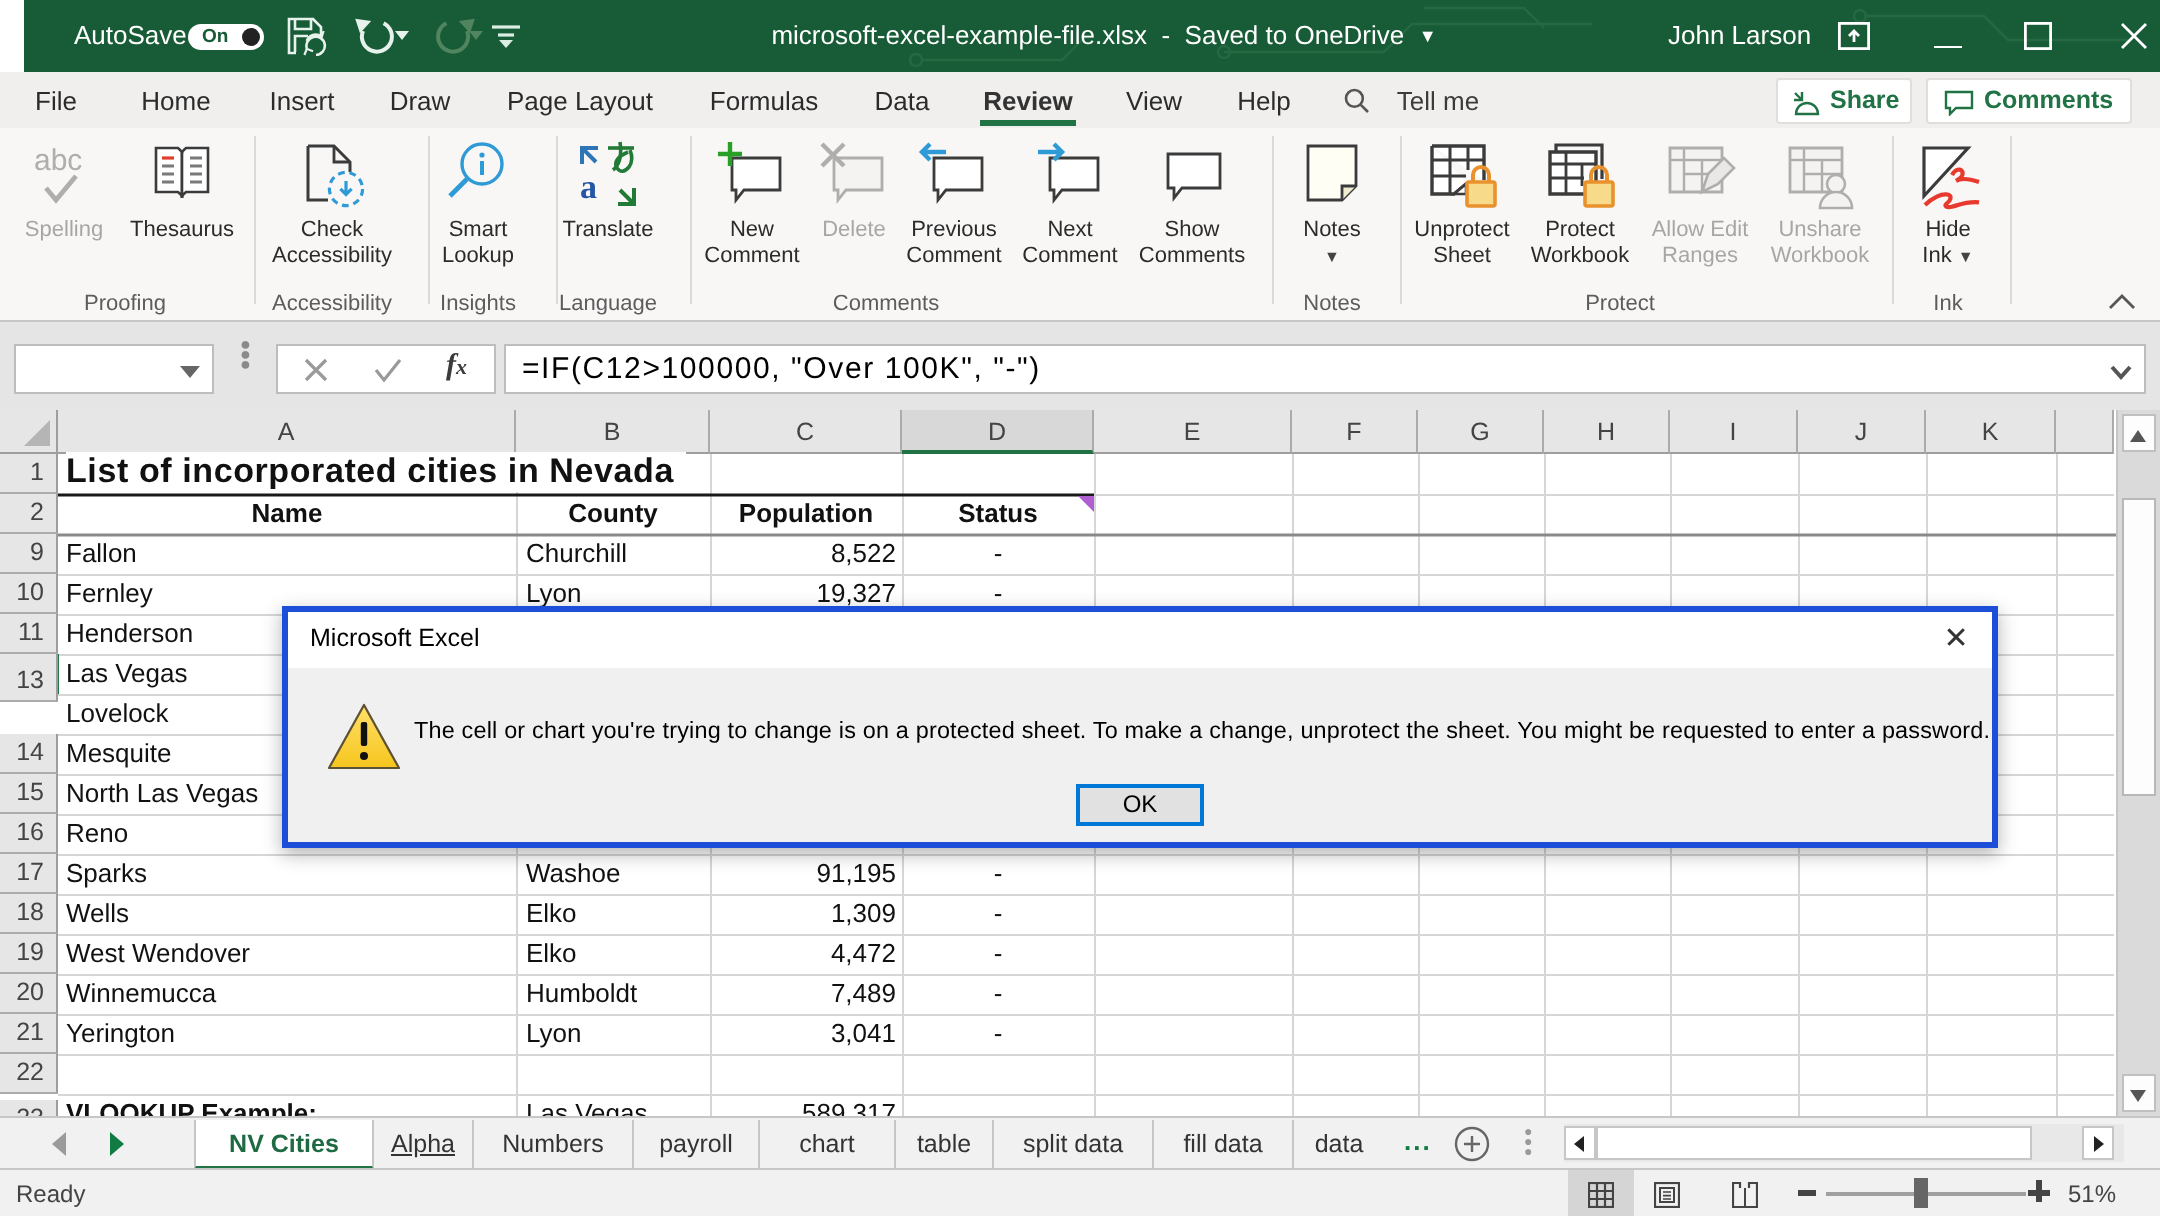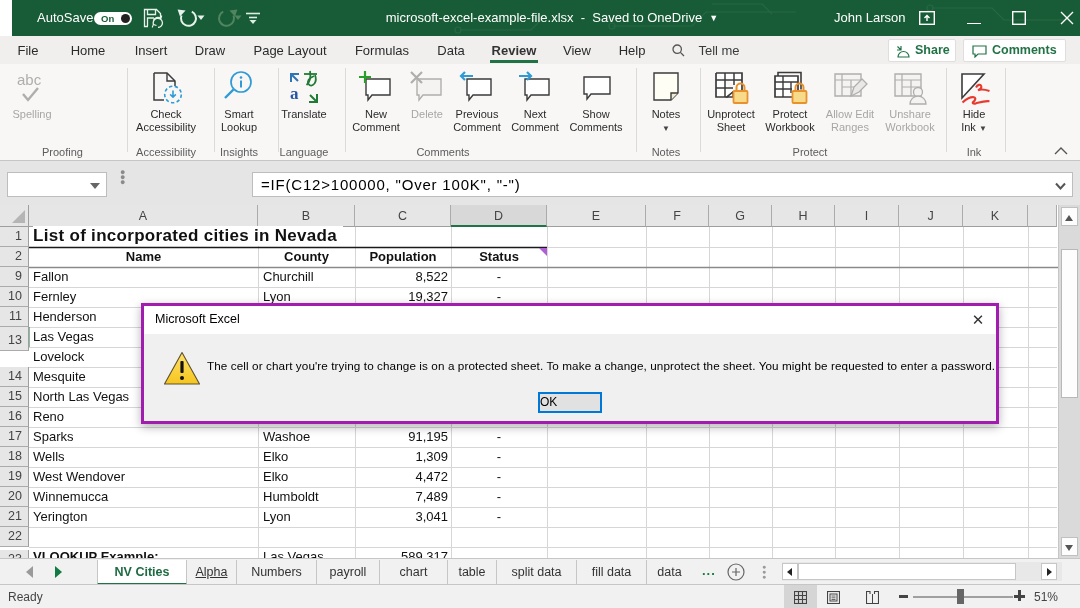--- a/index.html
+++ b/index.html
@@ -40,26 +40,26 @@
 
   
   #sheet { position:absolute; left:0; top:205px; width:1058px; height:353px; background:#fff; overflow:hidden; }
   .colhead { position:absolute; top:0; height:22px; background:#e6e6e6; border-bottom:1px solid #9e9e9e; border-right:1px solid #ababab; font-size:12.5px; color:#444; text-align:center; line-height:22px; }
   .rowhead { position:absolute; left:0; width:29px; background:#e6e6e6; border-right:1px solid #9e9e9e; border-bottom:1px solid #ababab; font-size:12.5px; color:#444; text-align:right; padding-right:6px; line-height:19px; }
   #corner { position:absolute; left:0; top:0; width:29px; height:22px; background:#e6e6e6; border-right:1px solid #9e9e9e; border-bottom:1px solid #9e9e9e; }
   #corner:after { content:""; position:absolute; right:3px; bottom:3px; width:0; height:0; border-left:13px solid transparent; border-bottom:13px solid #b5b5b5; }
   .cell { position:absolute; font-size:13px; color:#111; line-height:20px; white-space:nowrap; }
 
   
-  #dlgwrap { position:absolute; left:141px; top:303px; width:858px; height:121px; background:#a21caf; padding:3px; box-shadow:0 3px 9px rgba(0,0,0,.3); }
+  #dlgwrap { position:absolute; left:141px; top:303px; width:858px; height:121px; background:#1d4ed8; padding:3px; box-shadow:0 3px 9px rgba(0,0,0,.3); }
   #dlg { position:relative; width:852px; height:115px; background:#f0f0f0; }
   #dlgtitle { position:absolute; left:0; top:0; width:852px; height:28px; background:#fff; font-size:12.5px; color:#000; line-height:27px; padding-left:11px; }
   #dlgx { position:absolute; right:8px; top:0; width:20px; height:28px; font-size:15px; color:#333; text-align:center; line-height:27px; font-weight:400; }
   #dlgmsg { position:absolute; left:63px; top:53px; width:790px; font-size:11.7px; letter-spacing:0.1px; color:#000; }
-  #okbtn { position:absolute; left:394px; top:86px; width:64px; height:21px; background:#e1e1e1; border:2px solid #0078d7; font-size:12px; line-height:17px; color:#000; }
+  #okbtn { position:absolute; left:394px; top:86px; width:64px; height:21px; background:#e1e1e1; border:2px solid #0078d7; font-size:12px; text-align:center; line-height:17px; color:#000; }
 
   
   #tabbar { position:absolute; left:0; top:558px; width:1080px; height:26px; background:#f1f1f1; border-top:1px solid #c6c6c6;padding-left:48px; }
   .stab { position:absolute; top:1px; height:25px; line-height:25px; font-size:12.5px; color:#333; text-align:center; border-right:1px solid #c6c6c6; }
   #stab-active { background:#fff; color:#1e6b43; font-weight:bold; border-bottom:2px solid #217346; border-left:1px solid #c6c6c6; }
 
   
   #statusbar { position:absolute; left:0; top:584px; width:1080px; height:24px; background:#f1f1f1; border-top:1px solid #c6c6c6; font-size:12px; color:#444; }
 </style>
 </head>
@@ -156,20 +156,34 @@
   <div id="ribbon">
 
     <div class="rbtn dis" style="left:4px;width:56px;">
       <svg width="34" height="36" viewBox="0 0 34 36" style="margin-top:4px">
         <text x="2" y="15" font-size="15" fill="#b0aeac" font-family="Liberation Sans">abc</text>
         <path d="M8 24 l5 6 10 -12" fill="none" stroke="#b0aeac" stroke-width="2.4"></path>
       </svg>
       <div class="lbl">Spelling</div>
     </div>
 
+    <div class="rbtn" style="left:60px;width:62px;">
+      <svg width="32" height="36" viewBox="0 0 32 36" style="margin-top:4px">
+        <path d="M3 4 h11 q2 1.5 2 3 v22 q0 -1.5 -2 -3 h-11 z" fill="#fff" stroke="#3b3b3b" stroke-width="1.3"></path>
+        <path d="M29 4 h-11 q-2 1.5 -2 3 v22 q0 -1.5 2 -3 h11 z" fill="#fff" stroke="#3b3b3b" stroke-width="1.3"></path>
+        <g stroke="#e03e2d" stroke-width="1.6">
+            <path d="M6 9 h6"></path>
+          </g>
+        <g stroke="#7a7a7a" stroke-width="1.4">
+          <path d="M6 13 h6 M6 17 h6 M6 21 h6"></path>
+          <path d="M20 9 h6 M20 13 h6 M20 17 h6 M20 21 h6"></path>
+        </g>
+      </svg>
+      <div class="lbl">Thesaurus</div>
+    </div>
     <div class="rsep" style="left:127px;"></div>
 
     <div class="rbtn" style="left:128px;width:76px;">
       <svg width="34" height="36" viewBox="0 0 34 36" style="margin-top:4px">
         <path d="M5 3 h13 l8 8 v5 M5 3 v27 h10" fill="none" stroke="#3b3b3b" stroke-width="1.5"></path>
         <path d="M18 3 v8 h8" fill="none" stroke="#3b3b3b" stroke-width="1.4"></path>
         <circle cx="24" cy="24.5" r="8.3" fill="#f9f7f6" stroke="#2e9bd6" stroke-width="1.6" stroke-dasharray="3.4 2.4"></circle>
         <path d="M24 20.5 v6.5 M21.2 24.4 L24 27.2 L26.8 24.4" fill="none" stroke="#2e9bd6" stroke-width="1.6"></path>
       </svg>
       <div class="lbl">Check<br>Accessibility</div>
@@ -314,20 +328,29 @@
     <div class="rgroup-label" style="left:407px;width:72px;">Comments</div>
     <div class="rgroup-label" style="left:644px;width:44px;">Notes</div>
     <div class="rgroup-label" style="left:784px;width:52px;">Protect</div>
     <div class="rgroup-label" style="left:959px;width:30px;">Ink</div>
   </div>
   <div id="fbar">
     <div id="namebox">
         <span class="dd"></span>
       </div>
     <div class="dots3" style="left:120px;top:9px;font-size:9px;line-height:5px;">●<br>●<br>●</div>
+    <div id="fxbox">
+      <svg class="abs" style="left:13px;top:6px" width="12" height="12" viewBox="0 0 12 12">
+        <path d="M1 1 L11 11 M11 1 L1 11" stroke="#9a9a9a" stroke-width="1.6"></path>
+      </svg>
+      <svg class="abs" style="left:48px;top:6px" width="14" height="12" viewBox="0 0 14 12">
+        <path d="M1 6 l4 5 8 -10" fill="none" stroke="#9a9a9a" stroke-width="1.6"></path>
+      </svg>
+      <span class="abs" style="left:84px;top:2px;font-family:'Liberation Serif',serif;font-style:italic;font-weight:bold;font-size:15px;color:#3b3b3b;">f<span style="font-size:11px;">x</span></span>
+    </div>
     <div id="ffield">=IF(C12&gt;100000, "Over 100K", "-")
       <svg class="abs" style="right:6px;top:9px" width="11" height="8" viewBox="0 0 11 8">
         <path d="M1 1.5 L5.5 6.5 L10 1.5" fill="none" stroke="#555" stroke-width="2"></path>
       </svg>
     </div>
   </div>
   <div id="sheet">
     <svg class="abs" style="left:0;top:0" width="1058" height="353" viewBox="0 0 1058 353">
     <path d="M258.5 22 V353 M355.5 22 V353 M451.5 22 V353 M547.5 22 V353 M646.5 22 V353 M709.5 22 V353 M772.5 22 V353 M835.5 22 V353 M899.5 22 V353 M963.5 22 V353 M1028.5 22 V353" stroke="#d6d6d6" stroke-width="1"></path>
     <path d="M29 42.5 H1057 M29 62.5 H1057 M29 82.5 H1057 M29 102.5 H1057 M29 122.5 H1057 M29 142.5 H1057 M29 162.5 H1057 M29 182.5 H1057 M29 202.5 H1057 M29 222.5 H1057 M29 242.5 H1057 M29 262.5 H1057 M29 282.5 H1057 M29 302.5 H1057 M29 322.5 H1057 M29 342.5 H1057" stroke="#d6d6d6" stroke-width="1"></path>

